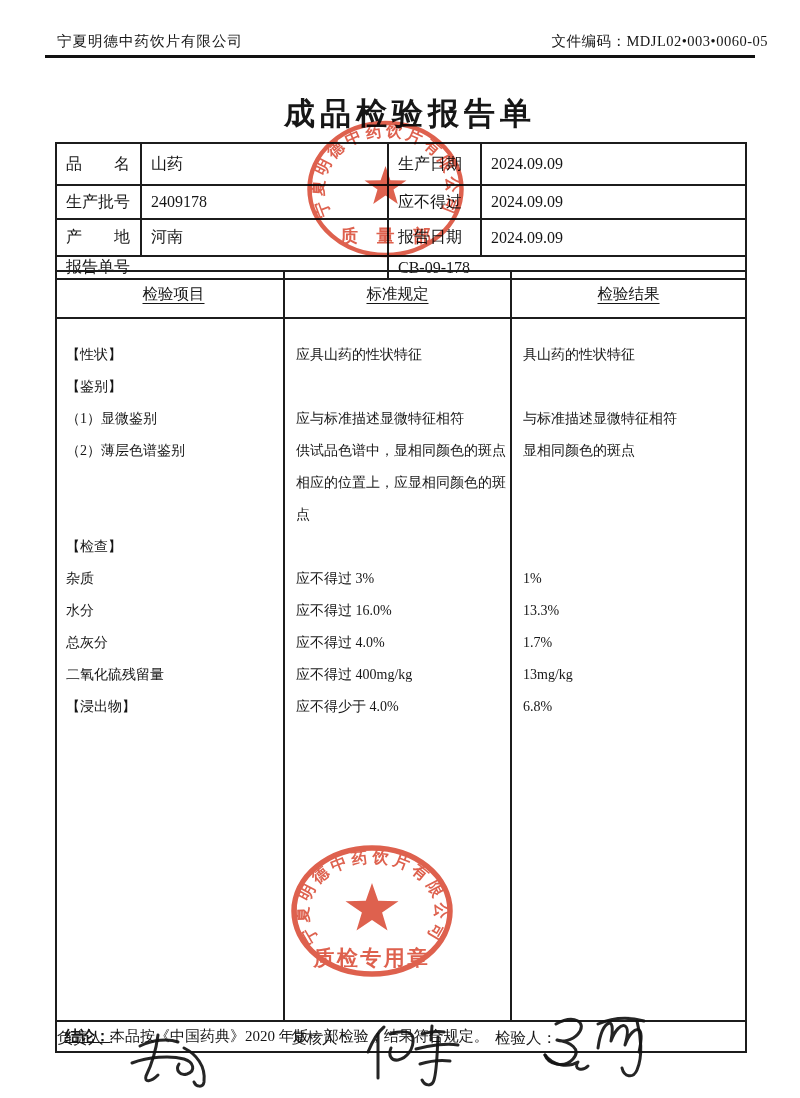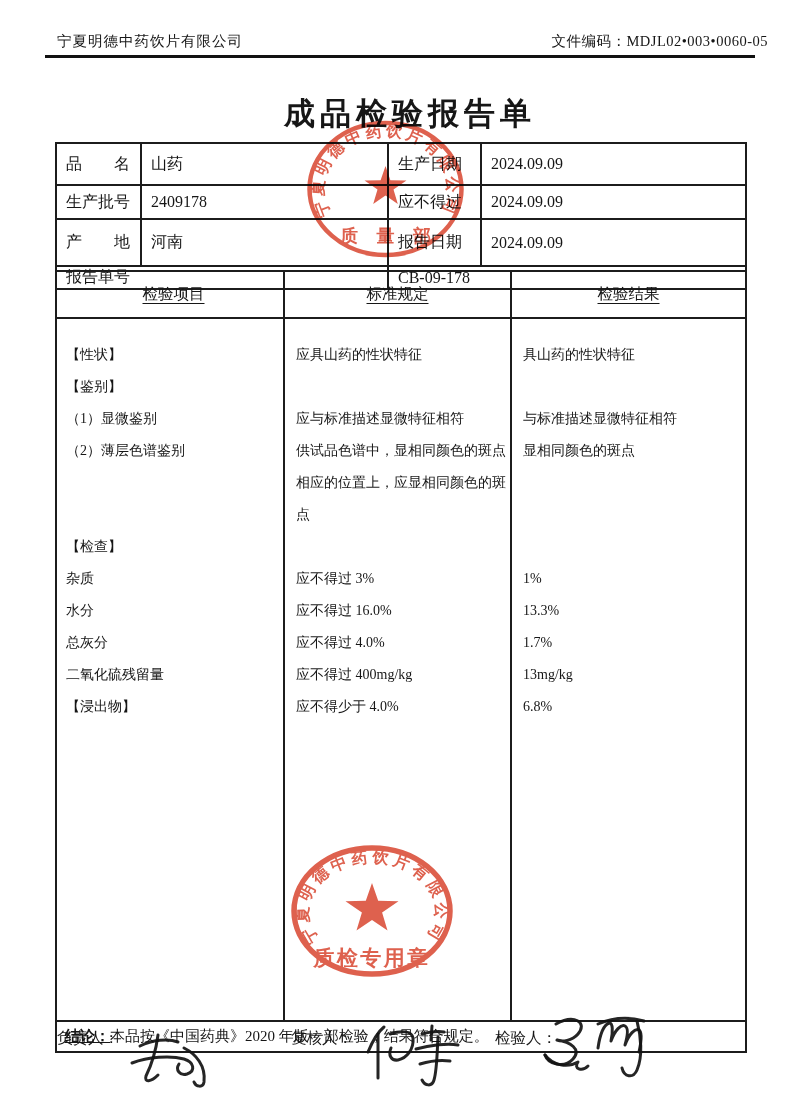--- a/index.html
+++ b/index.html
@@ -66,21 +66,21 @@
       <td>山药</td>
       <td>生产日期</td>
       <td>2024.09.09</td>
     </tr>
     <tr style="height:34px">
       <td>生产批号</td>
       <td>2409178</td>
       <td>应不得过</td>
       <td>2024.09.09</td>
     </tr>
-    <tr style="height:47px">
+    <tr style="height:37px">
       <td>产　　地</td>
       <td>河南</td>
       <td>报告日期</td>
       <td>2024.09.09</td>
     </tr>
     <tr style="height:19px">
       <td colspan="2">报告单号</td>
       <td colspan="2">CB-09-178</td>
     </tr>
   </tbody>

